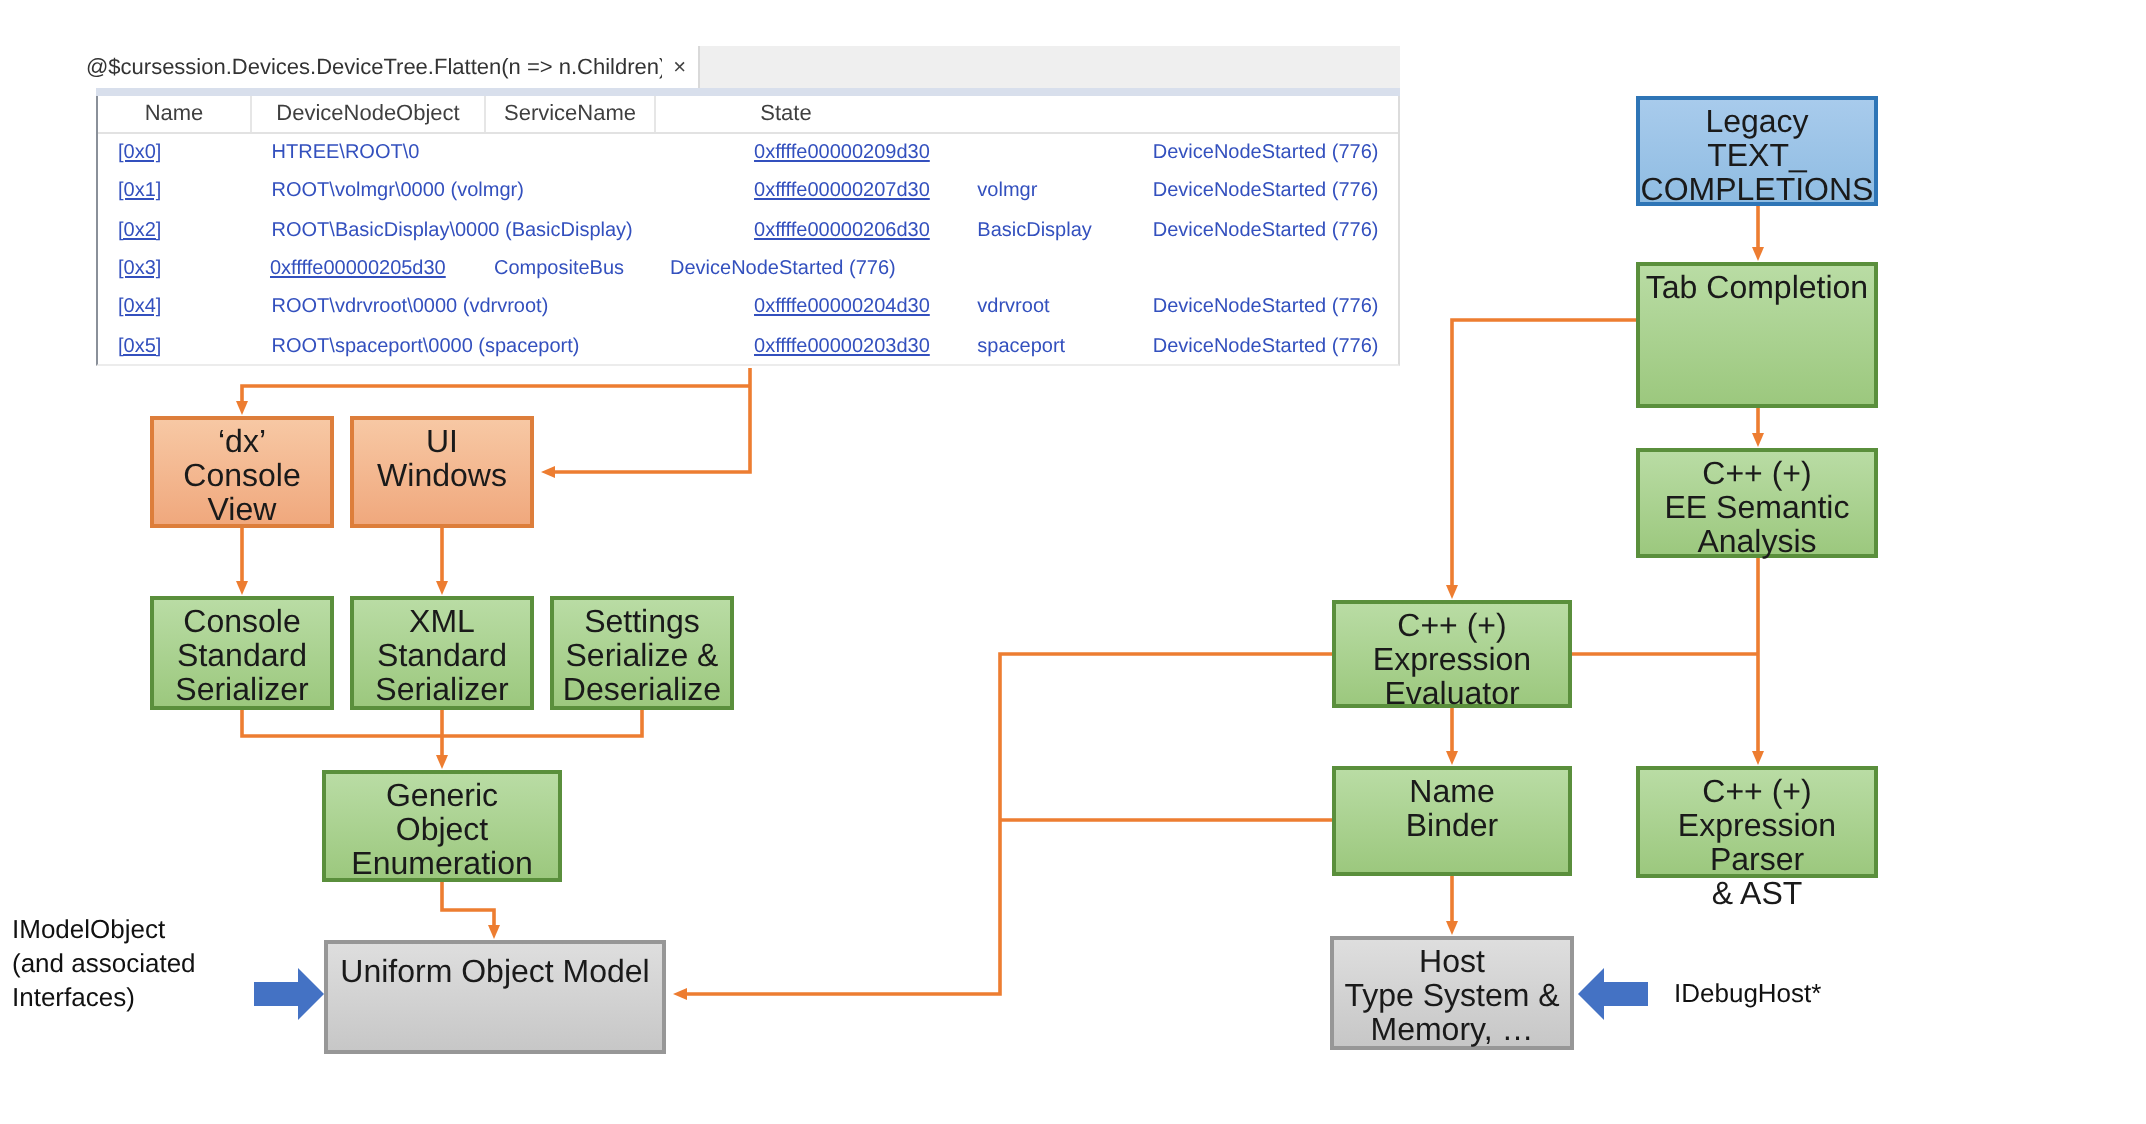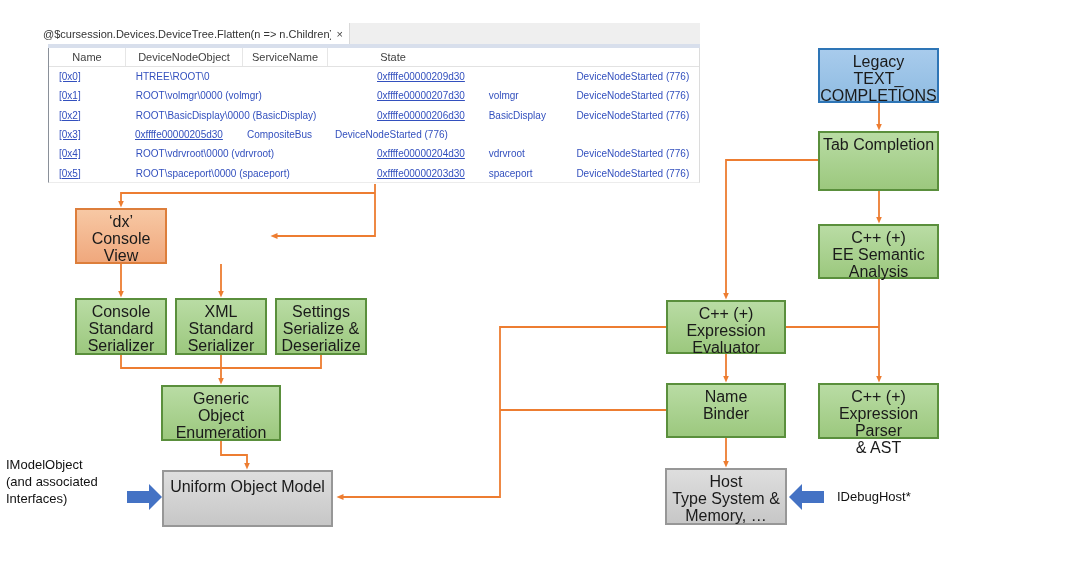--- a/index.html
+++ b/index.html
@@ -149,21 +149,21 @@
       <path d="M726,354 L726,376" marker-end="url(#arrow)"></path>
       <path d="M726,438 L726,461" marker-end="url(#arrow)"></path>
     </g>
   </svg>
 
   <div class="box blue" style="left:818px; top:48px;  width:121px; height:55px;">
     <span class="box-label">Legacy
 TEXT_
 COMPLETIONS</span>
     </div>
-  <div class="box green" style="left:818px; top:131px; width:121px; height:60px;">
+  <div class="box green" style="left:818px; top:131px; width:121px; height:73px;">
     <span class="box-label">Tab Completion</span>
     </div>
   <div class="box green" style="left:818px; top:224px; width:121px; height:55px;">
     <span class="box-label">C++ (+)
 EE Semantic
 Analysis</span>
     </div>
   <div class="box green" style="left:818px; top:383px; width:121px; height:56px;">
     <span class="box-label">C++ (+)
 Expression Parser
@@ -182,20 +182,24 @@
   <div class="box gray" style="left:665px; top:468px; width:122px; height:57px;">
     <span class="box-label">Host
 Type System &amp;
 Memory, …</span>
     </div>
 
   <div class="box orange" style="left:75px;  top:208px; width:92px; height:56px;">
     <span class="box-label">‘dx’
 Console
 View</span>
+    </div>
+  <div class="box orange" style="left:175px; top:208px; width:92px; height:56px;">
+    <span class="box-label">UI
+Windows</span>
     </div>
   <div class="box green" style="left:75px;  top:298px; width:92px; height:57px;">
     <span class="box-label">Console
 Standard
 Serializer</span>
     </div>
   <div class="box green" style="left:175px; top:298px; width:92px; height:57px;">
     <span class="box-label">XML
 Standard
 Serializer</span>

